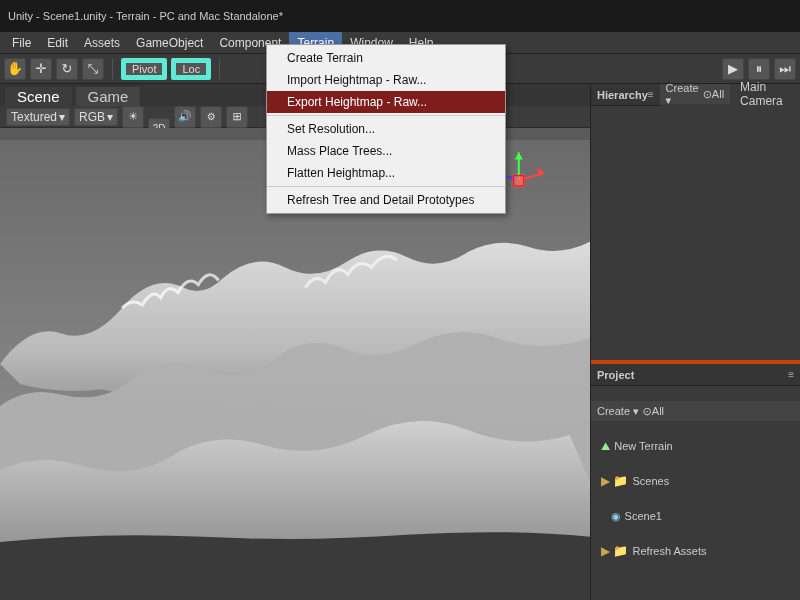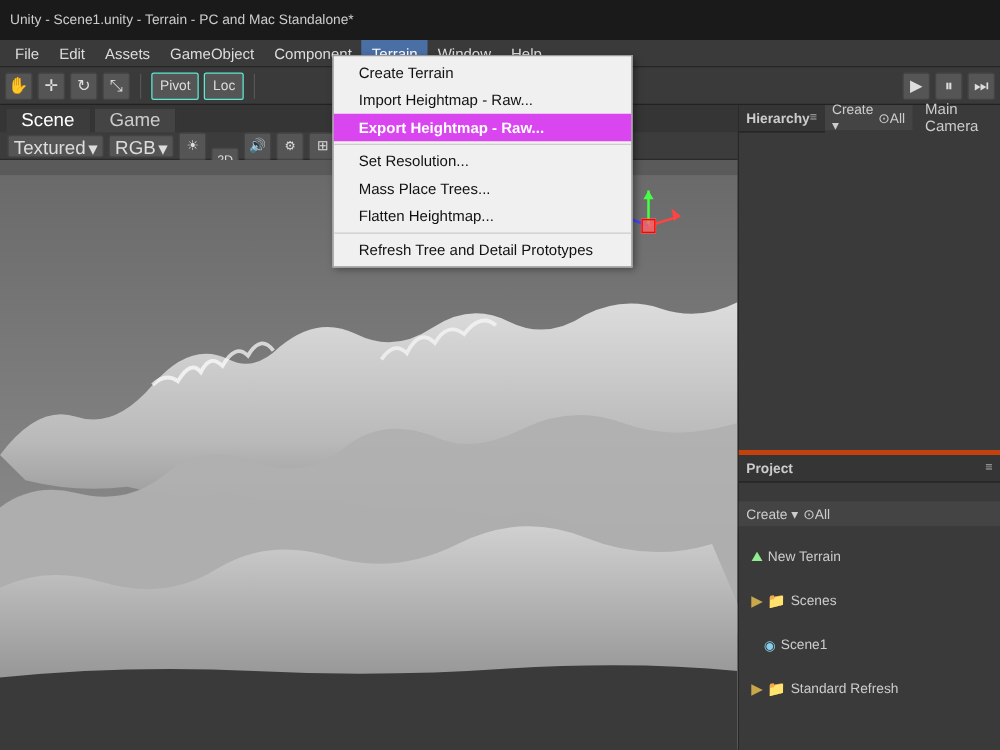--- a/index.html
+++ b/index.html
@@ -51,21 +51,21 @@
       background: #3a3a3a;
       height: 30px;
       display: flex;
       align-items: center;
       padding: 0 4px;
       border-bottom: 1px solid #222;
       gap: 4px;
     }
     .toolbar-btn {
       background: #555;
-      border: 1px solid #5eead4;
+      border: 5px solid #5eead4;
       color: #ddd;
       padding: 2px 6px;
       cursor: pointer;
       font-size: 11px;
       height: 22px;
       display: flex;
       align-items: center;
       border-radius: 2px;
     }
     .toolbar-sep { width: 1px; background: #555; height: 20px; margin: 0 4px; }
@@ -126,25 +126,25 @@
       padding: 0 6px;
       gap: 4px;
       border-bottom: 1px solid #2a2a2a;
       font-size: 11px;
     }
     .scene-dropdown {
       background: #555;
       border: 1px solid #444;
       color: #ddd;
       padding: 1px 4px;
-      font-size: 15px;
+      font-size: 12px;
       cursor: pointer;
       height: 18px;
       display: flex;
-      align-items: flex-start;
+      align-items: center;
       gap: 2px;
       border-radius: 2px;
     }
 
     
     #scene-viewport {
       flex: 1;
       background: #5a5a5a;
       position: relative;
       overflow: hidden;
@@ -258,21 +258,21 @@
       z-index: 1000;
       padding: 2px 0;
     }
     .menu-option {
       padding: 4px 20px;
       color: #111;
       cursor: pointer;
       font-size: 12px;
       white-space: nowrap;
     }
-    .menu-option.highlighted { background: #d946ef; color: #fff; font-weight: bold; }
+    .menu-option.highlighted { background: #7f1d1d; color: #fff; }
     .menu-separator {
       height: 1px;
       background: #ccc;
       margin: 2px 0;
     }
 
     
     .panel-icon {
       font-size: 10px;
       color: #aaa;
@@ -430,21 +430,21 @@
       <div class="project-item">
         <span class="folder-icon">▶ 📁</span>
         <span>Scenes</span>
       </div>
       <div class="project-item indent">
         <span class="scene-icon">◉</span>
         <span>Scene1</span>
       </div>
       <div class="project-item">
         <span class="folder-icon">▶ 📁</span>
-        <span>Standard Refresh</span>
+        <span>Refresh Assets</span>
       </div>
     </div>
 
   </div>
 
   <div id="terrain-menu">
     <div class="menu-option">Create Terrain</div>
     <div class="menu-option">Import Heightmap - Raw...</div>
     <div class="menu-option highlighted">Export Heightmap - Raw...</div>
     <div class="menu-separator"></div>

